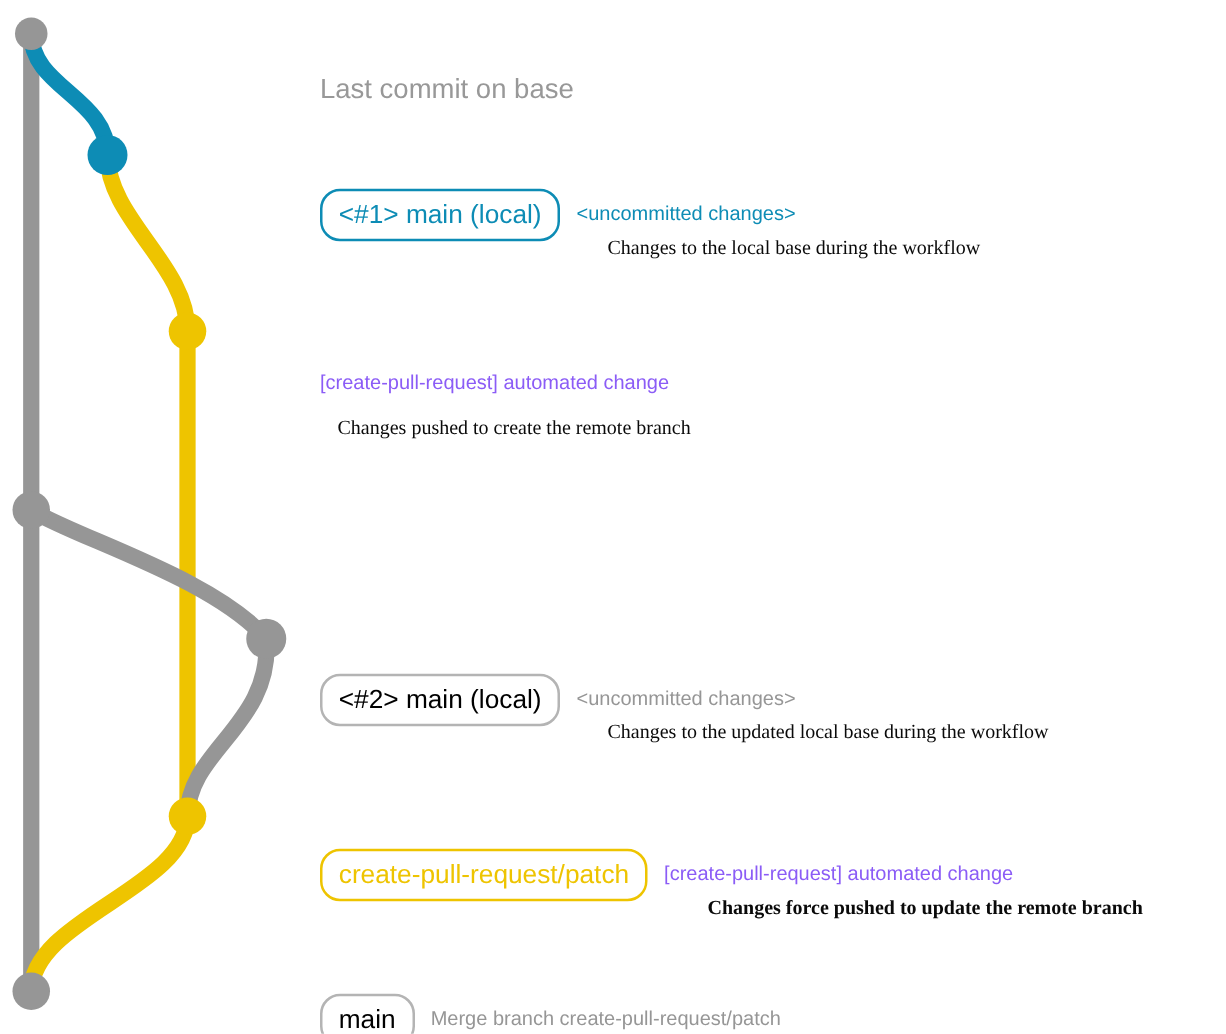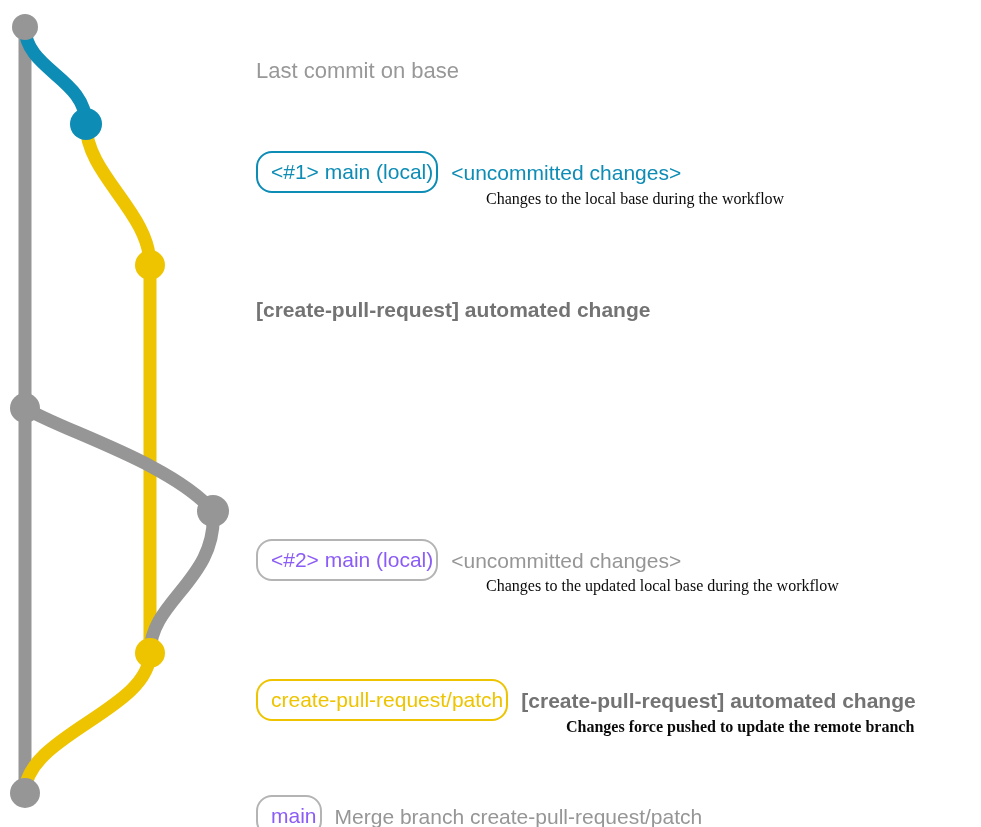--- a/index.html
+++ b/index.html
@@ -44,36 +44,36 @@
     display: inline-flex;
     align-items: center;
     justify-content: center;
     border-style: solid;
     border-width: 2px;
     border-radius: 16px;
     box-sizing: border-box;
     font-family: "Liberation Sans", sans-serif;
     font-size: 21px;
     line-height: 1;
-    padding: 8px 3px 9px 13px;
+    padding: 8px 13px 9px 13px;
     background: #ffffff;
   }
 
   .pill.blue   { border-color: #0d8cb5; color: #0d8cb5; }
   .pill.yellow { border-color: #eec400; color: #eec400; }
-  .pill.gray   { border-color: #b4b4b4; color: #8b5cf6; }
+  .pill.gray   { border-color: #b4b4b4; color: #000000; }
 
   .subject {
     font-family: "Liberation Sans", sans-serif;
-    font-size: 21px;
+    font-size: 16px;
     line-height: 1;
     white-space: nowrap;
   }
   .subject.blue   { color: #0d8cb5; }
-  .subject.yellow { color: #737373; font-weight: bold; }
+  .subject.yellow { color: #8b5cf6; }
   .subject.gray   { color: #969696; }
 
   .heading {
     position: absolute;
     font-family: "Liberation Sans", sans-serif;
     font-size: 22px;
     line-height: 1;
     color: #989898;
     white-space: nowrap;
   }
@@ -124,20 +124,21 @@
   <div class="row" style="left:256px; top:107px;">
     <span class="pill blue">&lt;#1&gt; main (local)</span>
     <span class="pill-gap"></span>
     <span class="subject blue">&lt;uncommitted changes&gt;</span>
   </div>
   <div class="note" style="left:486px; top:147px;">Changes to the local base during the workflow</div>
 
   <div class="row" style="left:256px; top:255px;">
     <span class="subject yellow">[create-pull-request] automated change</span>
   </div>
+  <div class="note" style="left:270px; top:291px;">Changes pushed to create the remote branch</div>
 
 
   <div class="row" style="left:256px; top:495px;">
     <span class="pill gray">&lt;#2&gt; main (local)</span>
     <span class="pill-gap"></span>
     <span class="subject gray">&lt;uncommitted changes&gt;</span>
   </div>
   <div class="note" style="left:486px; top:534px;">Changes to the updated local base during the workflow</div>
 
   <div class="row" style="left:256px; top:635px;">

